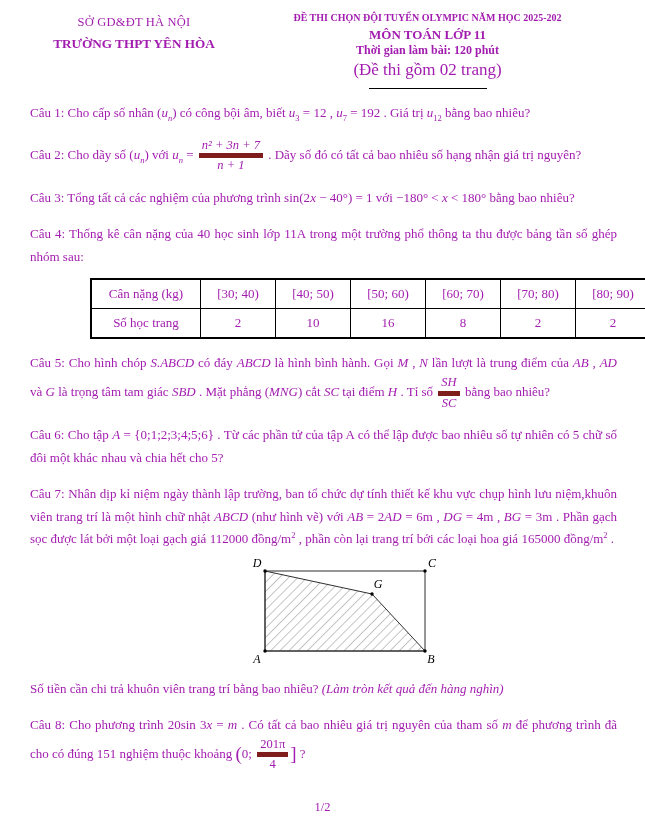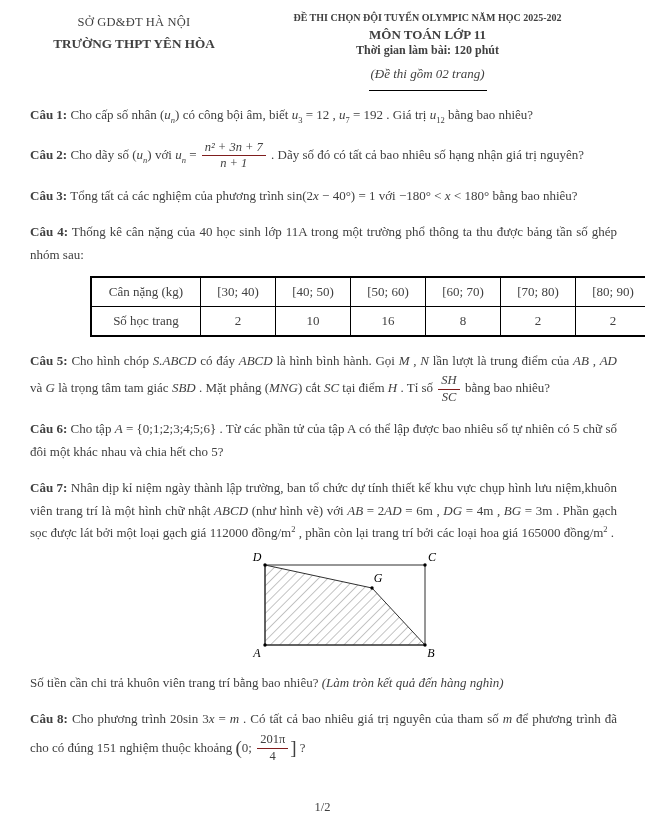--- a/index.html
+++ b/index.html
@@ -1,43 +1,43 @@
 <!DOCTYPE html>
 <html><head>
 <meta charset="utf-8">
 <style>
   html,body{margin:0;padding:0;background:#9e9e9e;}
   .page{
     width:645px;height:839px;background:#ffffff;box-sizing:border-box;
-    padding:12px 28px 0 30px;position:relative;color:#404040;
+    padding:12px 28px 0 30px;position:relative;color:#a21caf;
     font-family:"Liberation Serif", serif;font-size:13px;
     margin:0 auto;overflow:hidden;
   }
   
   .header{display:flex;}
   .h-left{width:208px;text-align:center;padding-top:3px;flex-shrink:0;}
   .h-left .l1{font-size:12.5px;letter-spacing:.2px;}
   .h-left .l2{font-weight:bold;font-size:13.2px;margin-top:6px;}
   .h-right{flex:1;text-align:center;}
   .h-right .r1{font-weight:bold;font-size:10px;}
   .h-right .r2{font-weight:bold;font-size:13px;margin-top:4px;}
   .h-right .r3{font-weight:bold;font-size:12px;}
-  .h-right .r4{font-style:italic;font-size:13px;margin-top:8px;}
+  .h-right .r4{font-size:17px;margin-top:2px;}
   .rule{width:118px;border-top:1.4px solid #000;margin:8px auto 0;height:0;}
   
   .heading{font-weight:bold;margin:19px 0 0;}
   p.q{margin:13px 0 0;text-align:justify;line-height:1.75;}
   p.tight{margin:8px 0 0;}
-  .ql{font-weight:bold;}
+  .ql{font-weight:normal;}
   sub,sup{font-size:8.5px;line-height:0;}
   .mi{font-style:italic;}
   .big{font-size:19px;vertical-align:-2px;font-weight:400;}
   .frac{display:inline-flex;flex-direction:column;text-align:center;vertical-align:middle;
         line-height:1.25;font-size:12.5px;padding:0 2px;}
-  .frac .num{border-bottom:1px solid #7f1d1d;padding:0 3px;display:block;}
+  .frac .num{border-bottom:5px solid #7f1d1d;padding:0 3px;display:block;}
   .frac .den{padding:0 3px;display:block;}
   
   table.freq{border-collapse:collapse;margin:10px 0 0 60px;border:2px solid #000;}
   table.freq td{border:1.6px solid #000;text-align:center;font-size:13px;padding:6px 8px;min-width:58px;}
   table.freq td.c0{min-width:92px;}
   
   .fig{margin:3px 0 0 208px;}
   .flabel{font-style:italic;font-size:12px;font-family:"Liberation Serif", serif;}
   
   .footer{position:absolute;bottom:24px;left:0;right:0;text-align:center;font-size:12.5px;}

